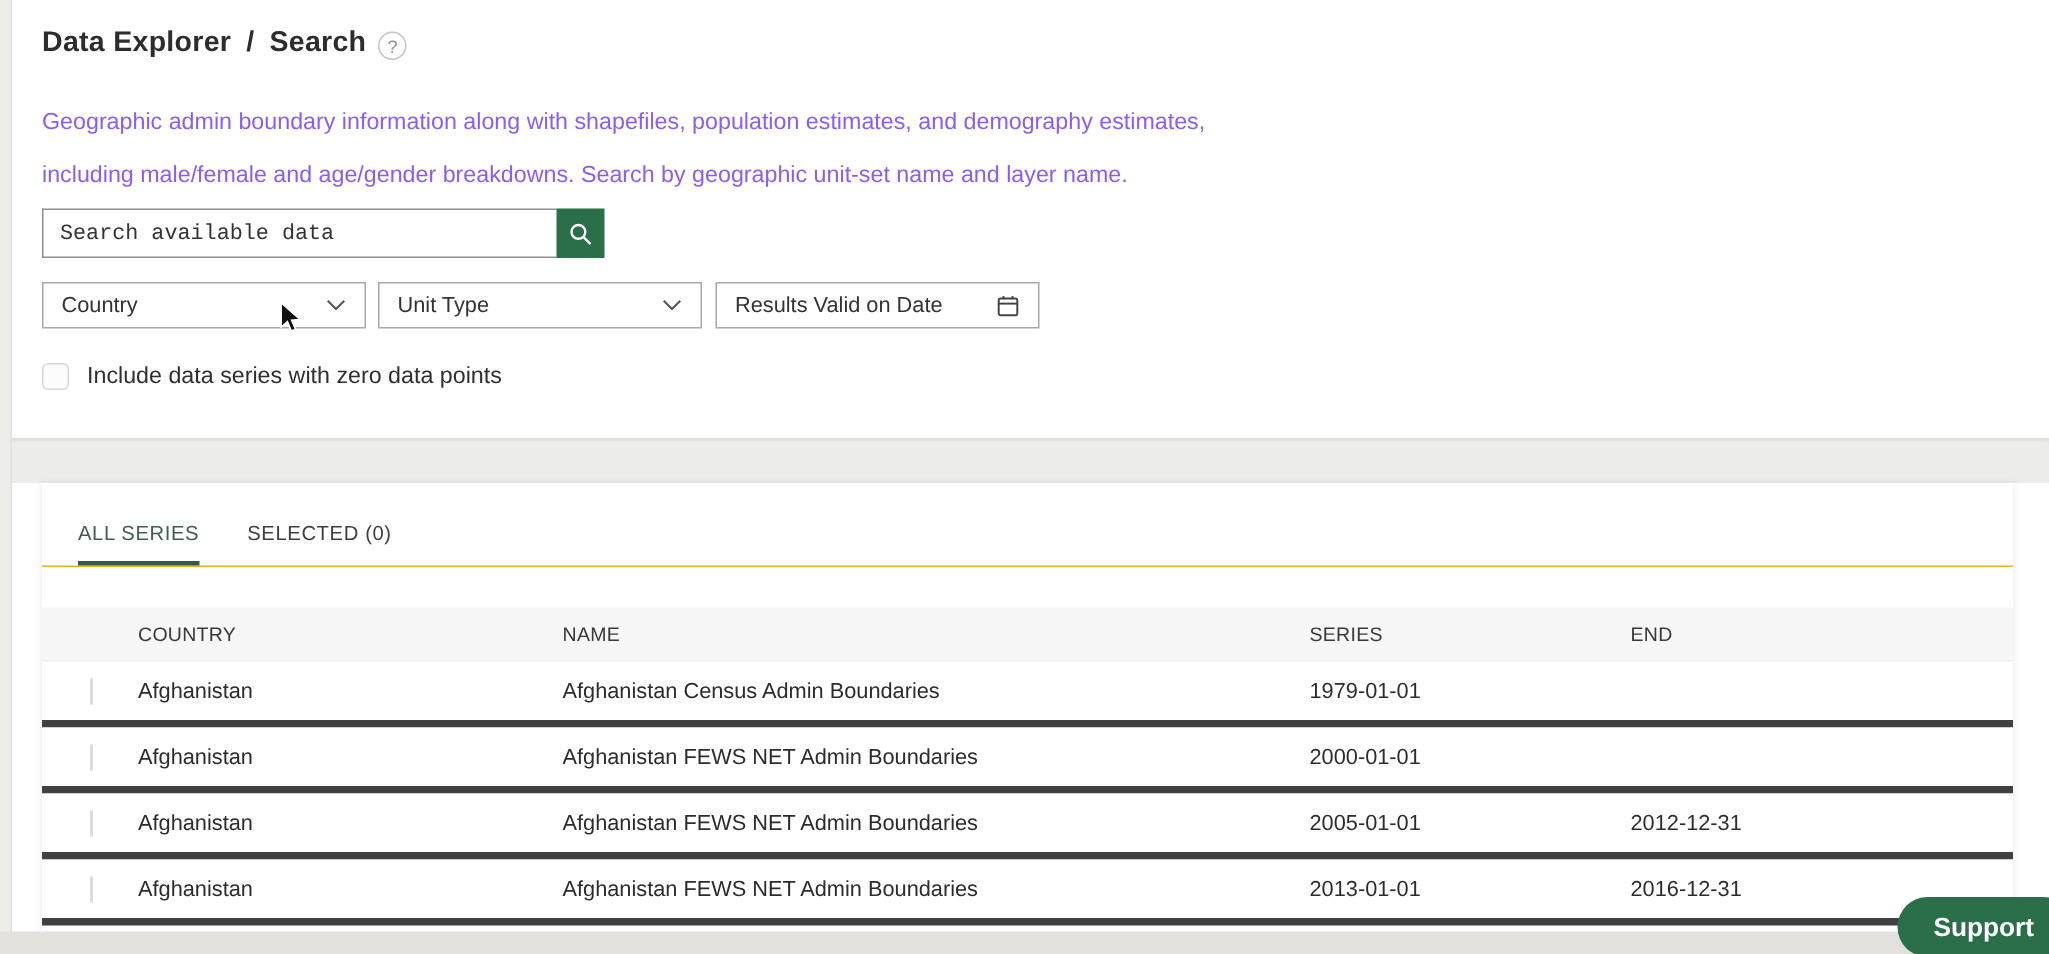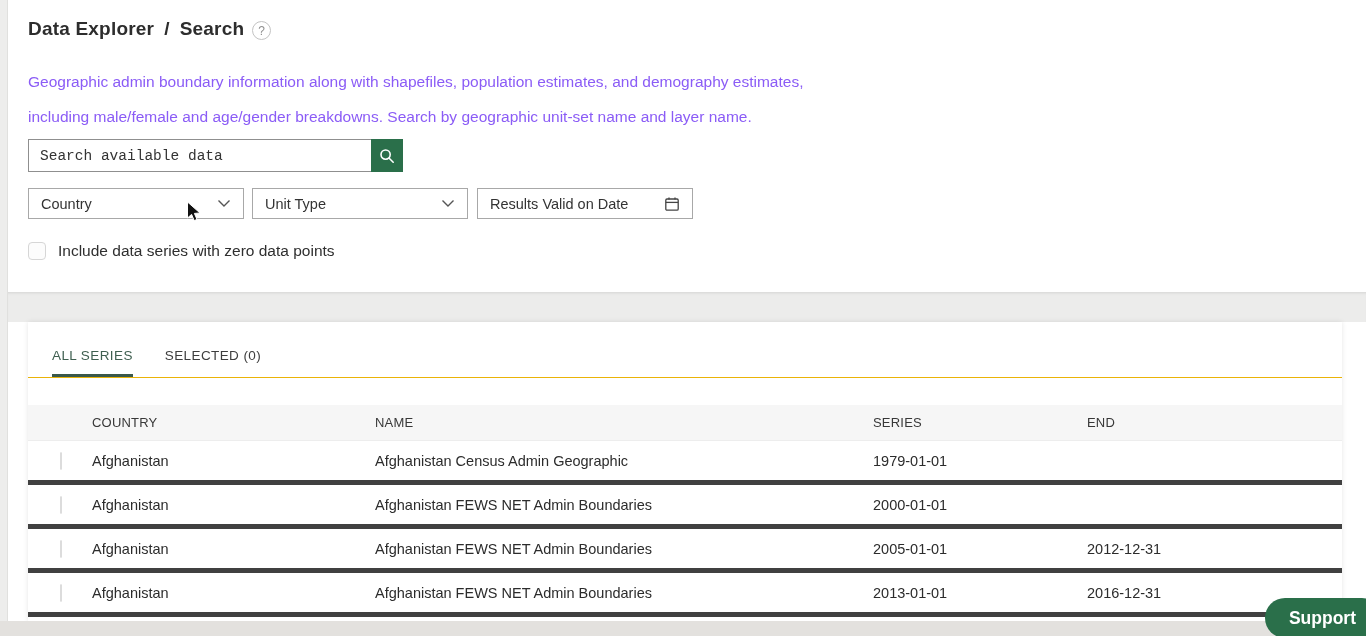--- a/index.html
+++ b/index.html
@@ -151,21 +151,21 @@
       <span>COUNTRY</span>
       <span>NAME</span>
       <span>SERIES</span>
       <span>END</span>
     </div>
 
     <div id="table-body">
     <div class="trow">
       <span><span class="row-cb"></span></span>
       <span>Afghanistan</span>
-      <span>Afghanistan Census Admin Geographic</span>
+      <span>Afghanistan Census Admin Boundaries</span>
       <span>1979-01-01</span>
       <span></span>
     </div>
 
     <div class="trow">
       <span><span class="row-cb"></span></span>
       <span>Afghanistan</span>
       <span>Afghanistan FEWS NET Admin Boundaries</span>
       <span>2000-01-01</span>
     </div>

